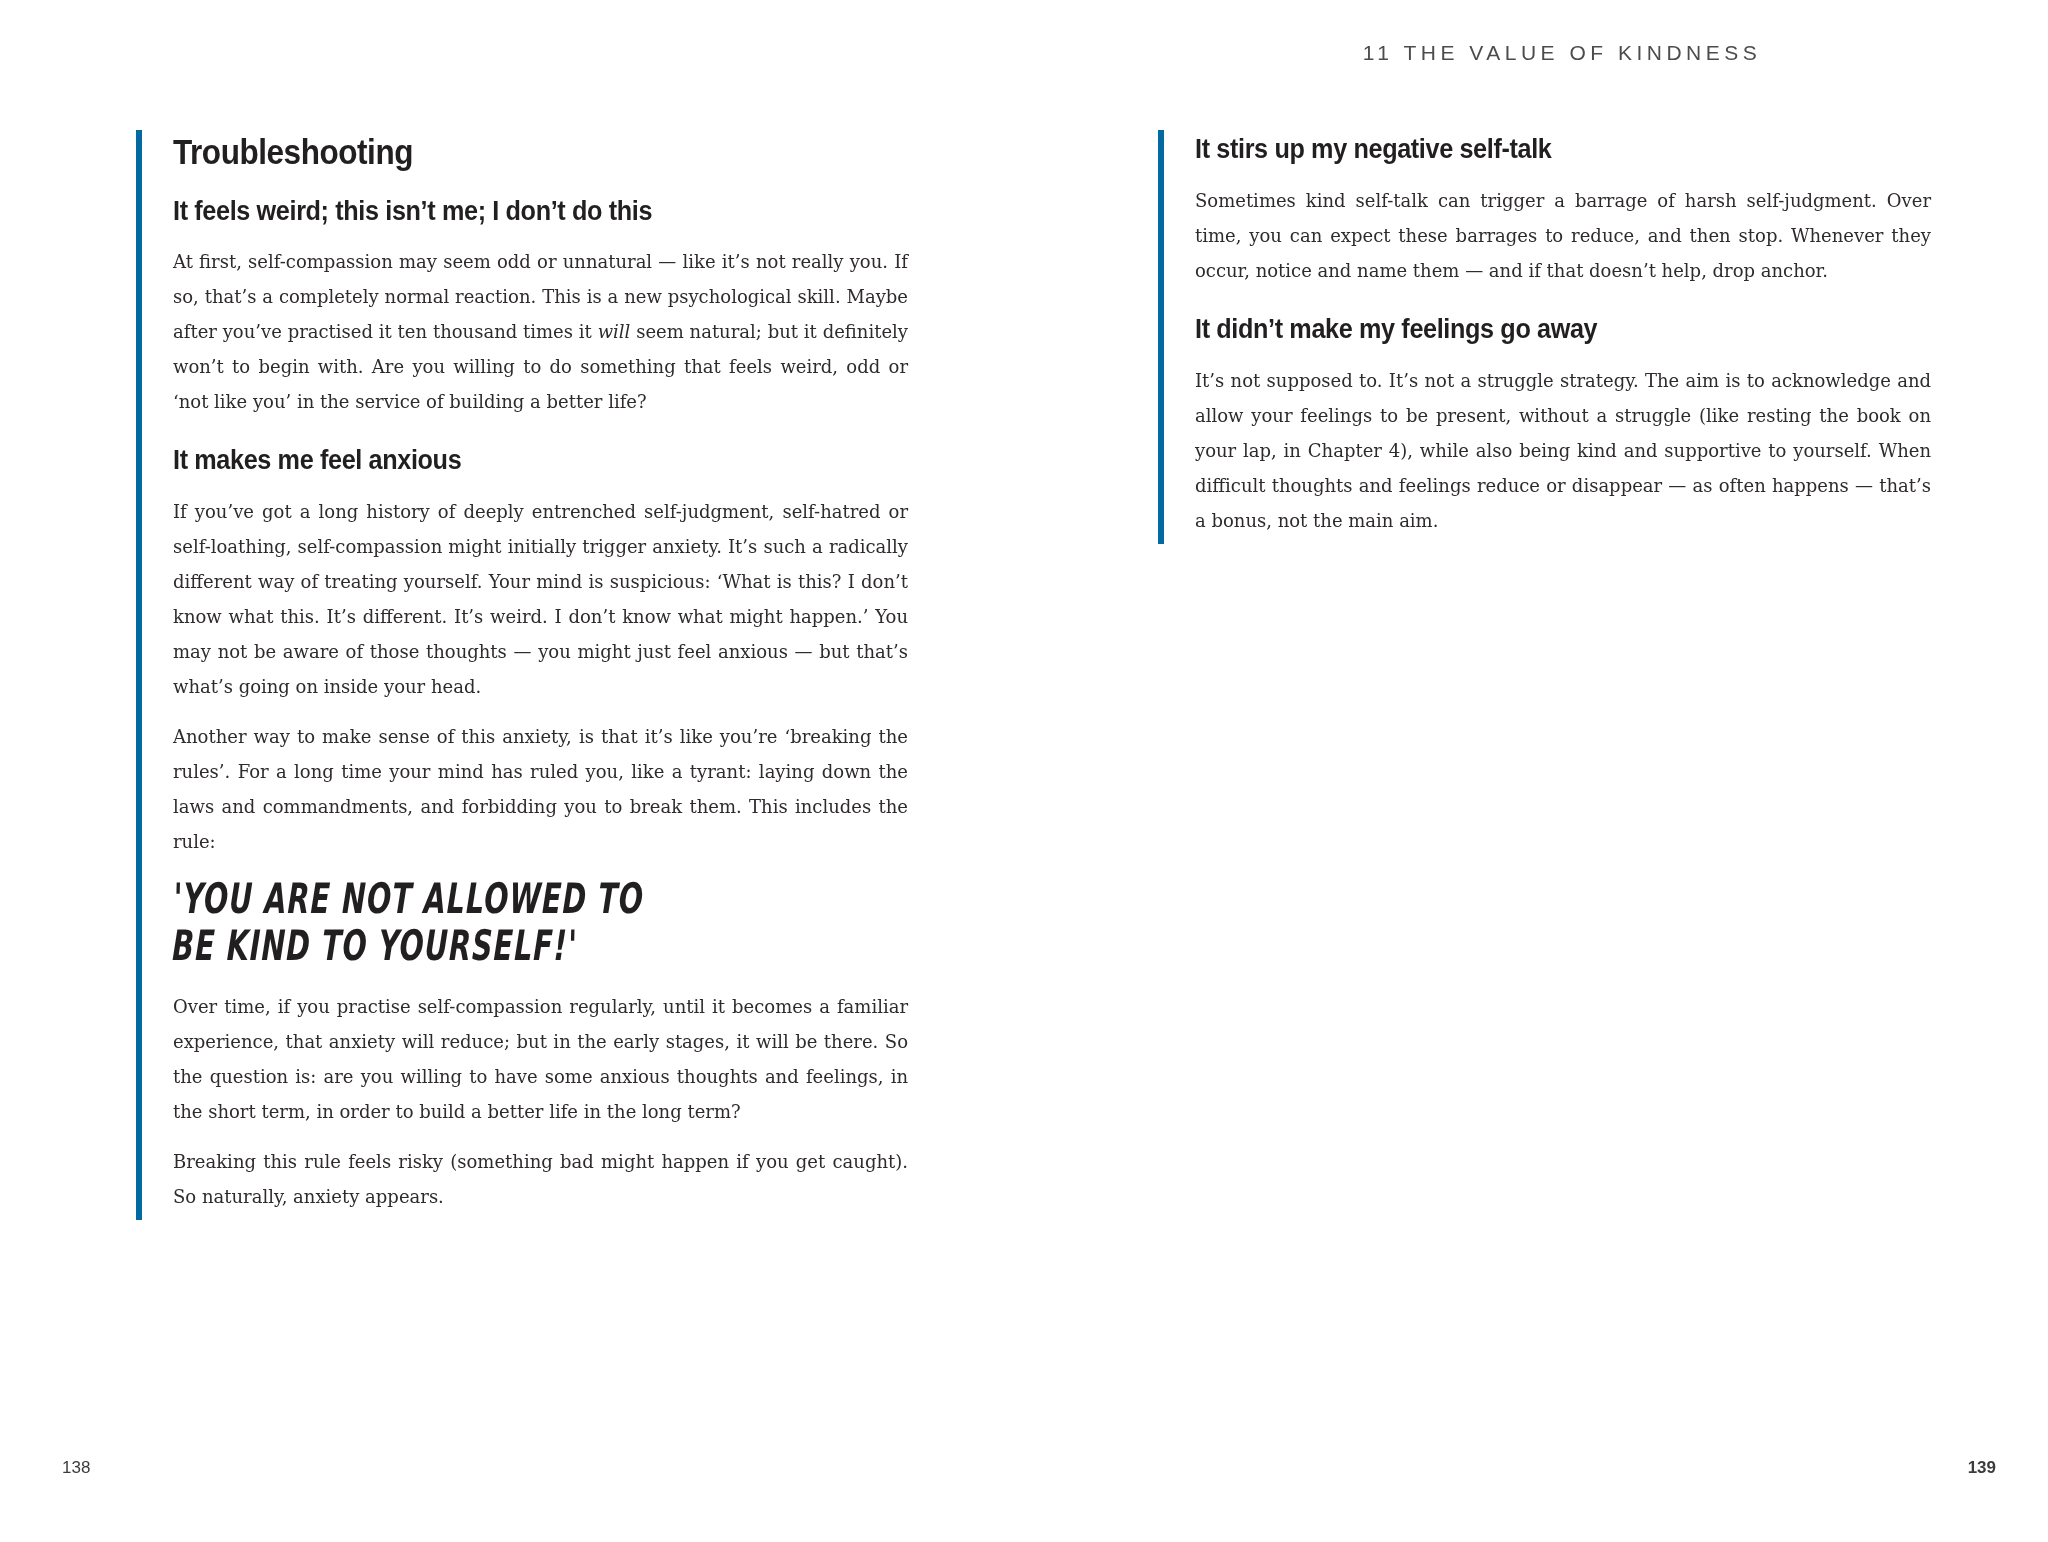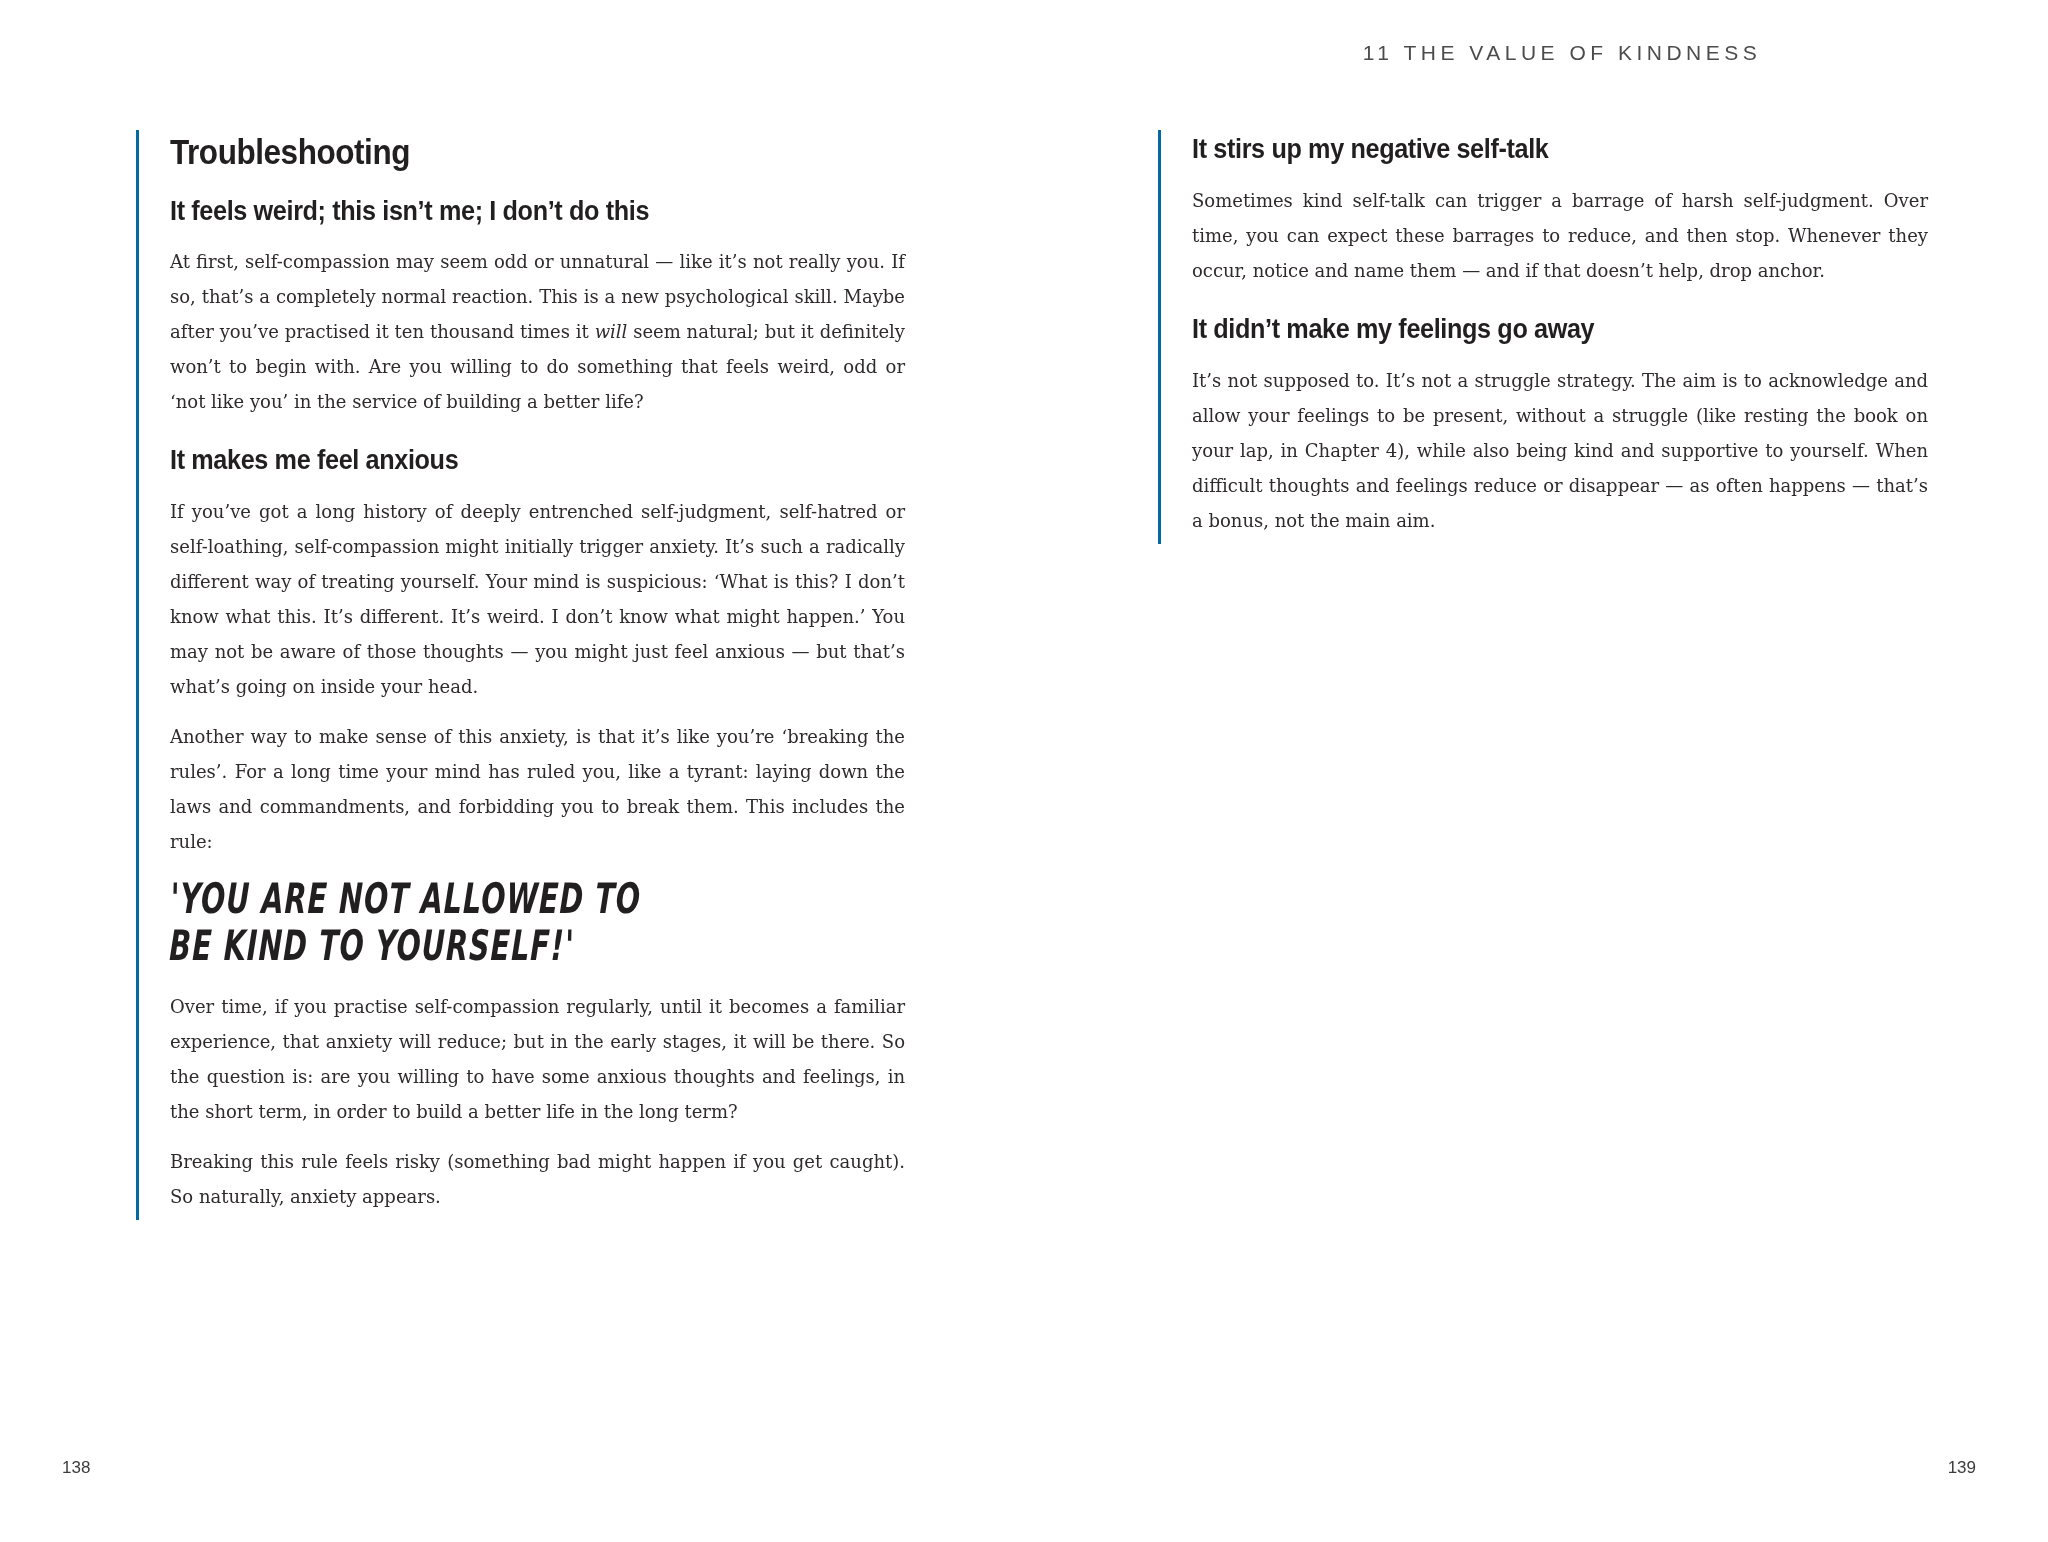--- a/index.html
+++ b/index.html
@@ -19,21 +19,21 @@
     font-weight:400;
     letter-spacing:4.5px;
     color:#4c4c4c;
     white-space:nowrap;
   }
   .running-head.left{left:170px;width:735px;}
   .running-head.right{left:1194px;width:736px;}
   .text-column{
     position:absolute;
     top:130px;
-    border-left:3px solid #0369a1;
+    border-left:6px solid #0369a1;
     padding:4px 0 6px 31px;
   }
   .text-column.left{left:136px;width:735px;}
   .text-column.right{left:1158px;width:736px;}
   h1.chapter-heading{
     margin:0 0 24px 0;
     font-family:"Liberation Sans", sans-serif;
     font-weight:700;
     font-size:35px;
     line-height:1.02;
@@ -80,21 +80,21 @@
     white-space:nowrap;
   }
   .page-number{
     position:absolute;
     top:1458px;
     font-family:"Liberation Sans", sans-serif;
     font-size:17px;
     color:#3c3c3c;
   }
   .page-number.left{left:62px;}
-  .page-number.right{right:72px;text-align:right;}
+  .page-number.right{right:52px;text-align:right;font-weight:bold;}
 </style>
 </head>
 <body>
 
 <div class="canvas">
 
 
   <div class="text-column left">
     <h1 class="chapter-heading">Troubleshooting</h1>
 

